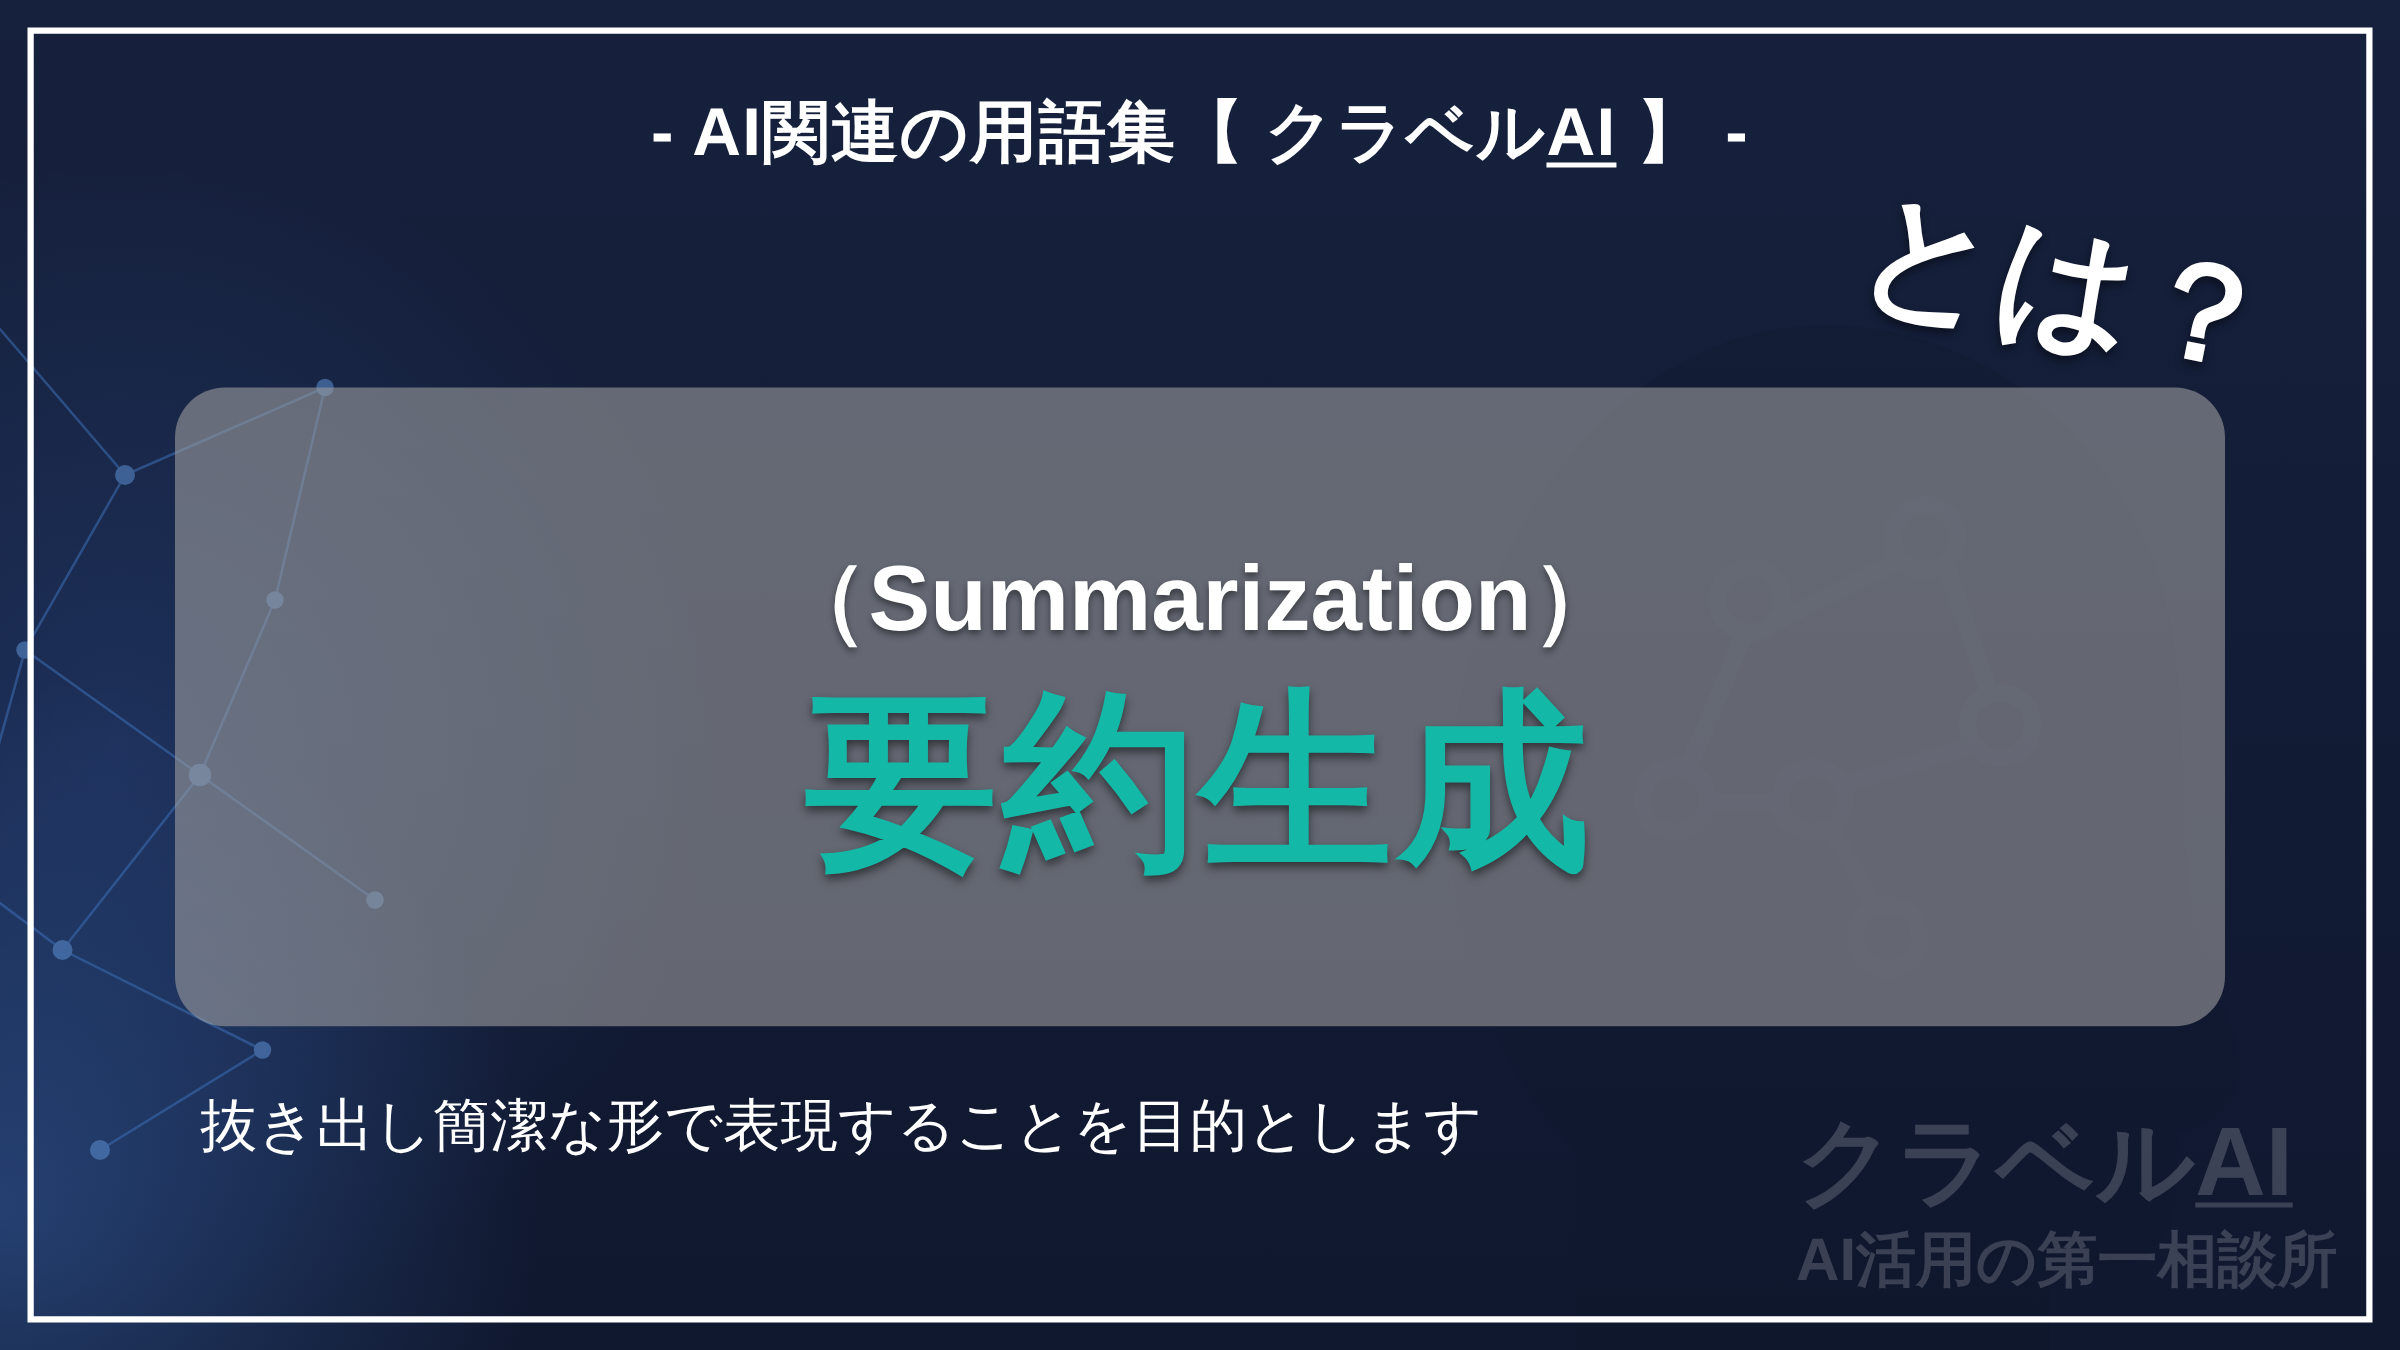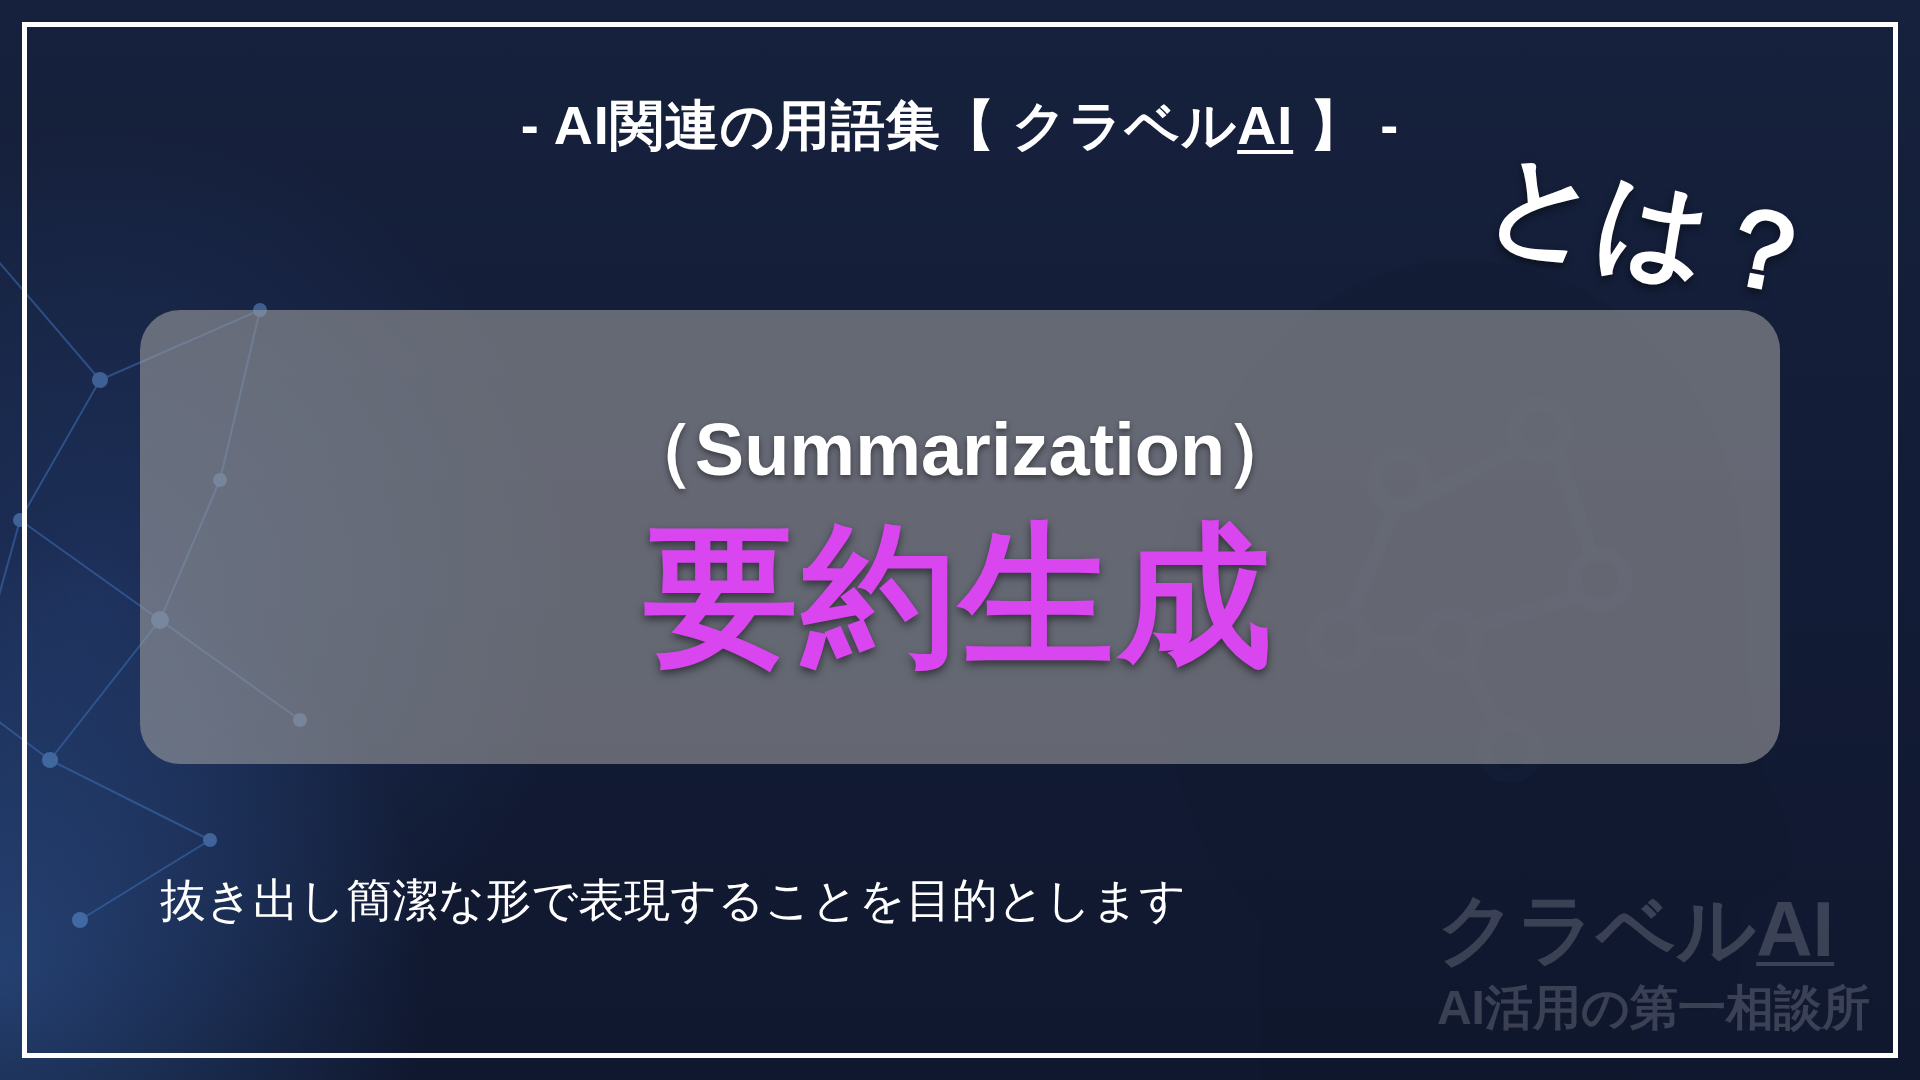--- a/index.html
+++ b/index.html
@@ -35,46 +35,45 @@
     opacity: 0.18;
   }
   .header {
     position: absolute;
     top: 70px; left: 0; right: 0;
     text-align: center;
     font-weight: 800;
     font-size: 54px;
     letter-spacing: 1px;
     color: #ffffff;
-    margin-top: 20px;
   }
   .header .ai-underline { text-decoration: underline; text-underline-offset: 6px; text-decoration-thickness: 4px; }
   .card {
     position: absolute;
     left: 140px; right: 140px;
     top: 310px;
-    height: 454px;
+    height: 511px;
     background: rgba(160,160,160,0.58);
     border-radius: 40px;
     display: flex;
     flex-direction: column;
     align-items: center;
     justify-content: center;
     gap: 18px;
   }
   .subtitle {
     font-size: 74px;
     font-weight: 800;
     color: #ffffff;
     text-shadow: 0 3px 6px rgba(0,0,0,0.45);
   }
   .term {
     font-size: 154px;
     font-weight: 800;
-    color: #d946ef;
+    color: #14b8a6;
     text-shadow: 0 4px 8px rgba(0,0,0,0.5);
     letter-spacing: 4px;
     line-height: 1;
   }
   .callout {
     position: absolute;
     right: 100px; top: 155px;
     font-size: 110px;
     font-weight: 800;
     color: #ffffff;

